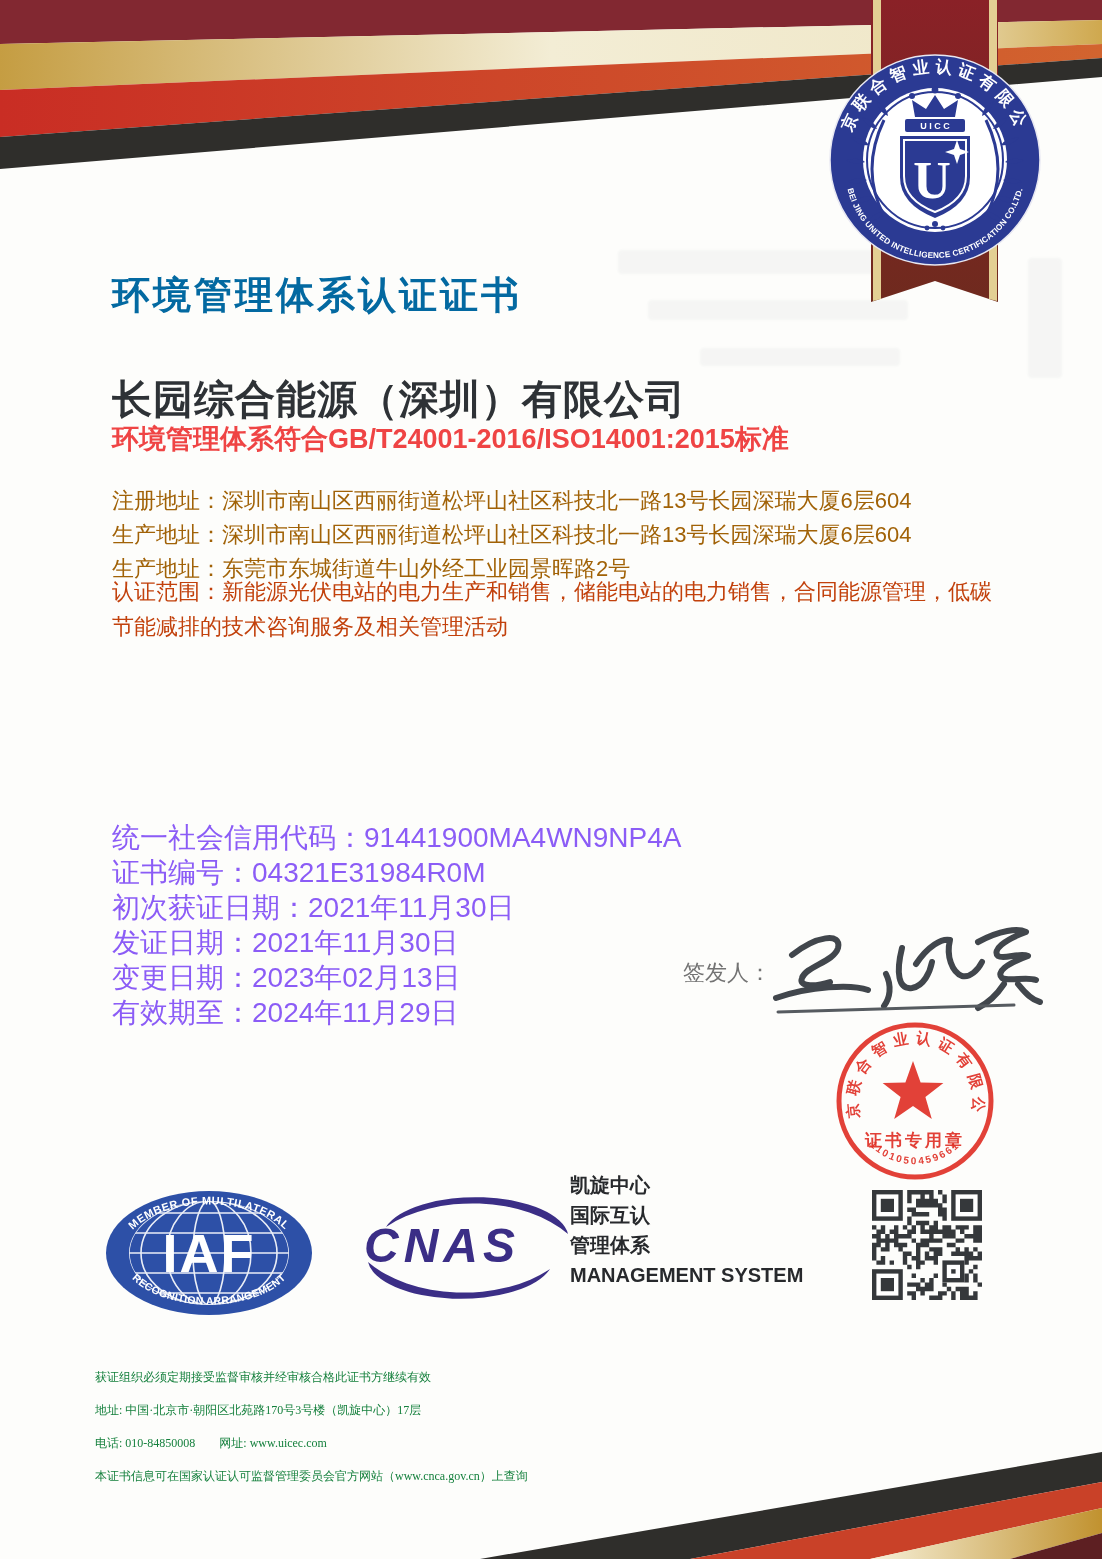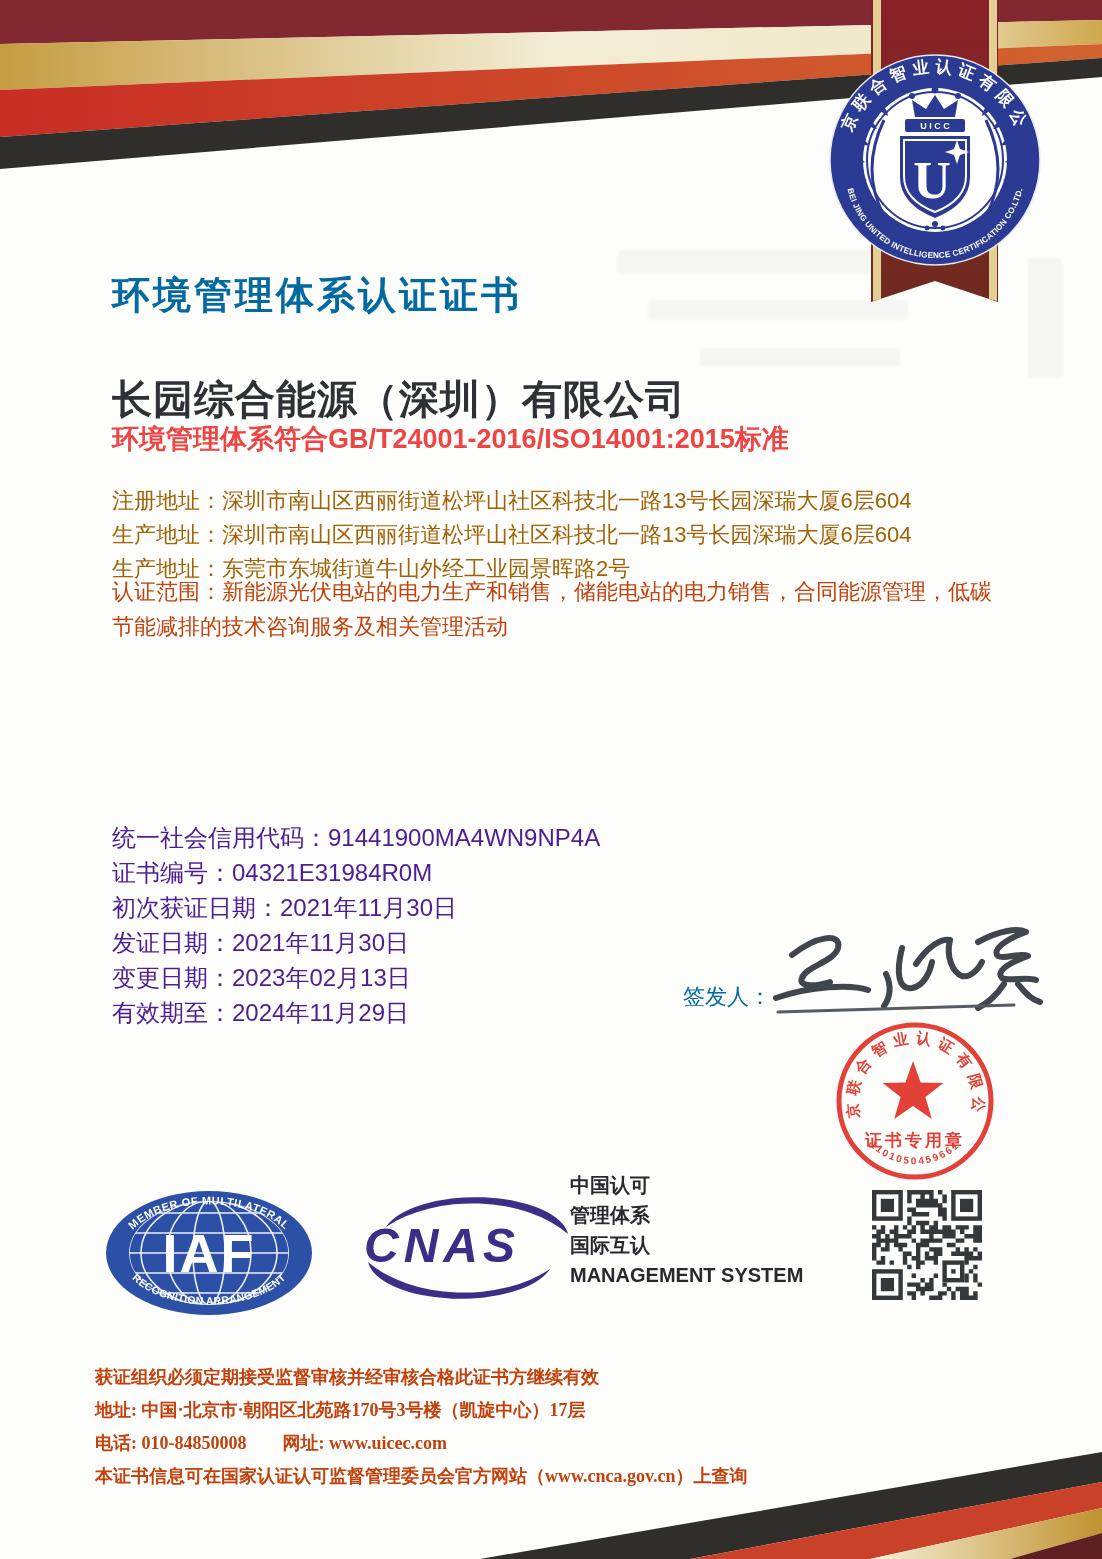--- a/index.html
+++ b/index.html
@@ -5,25 +5,25 @@
   html,body{margin:0;padding:0;background:#9a9a9a;}
   .page{position:relative;width:1102px;height:1559px;margin:0 auto;background:#fdfdfb;overflow:hidden;
         font-family:"Liberation Sans",sans-serif;color:#303438;}
   .art{position:absolute;left:0;top:0;z-index:1;}
   .txt{position:absolute;z-index:2;}
   .title{left:112px;top:270px;font-size:38px;font-weight:bold;letter-spacing:3px;color:#0369a1;}
   .company{left:112px;top:372px;font-size:40px;font-weight:bold;letter-spacing:1px;color:#2e3236;}
   .standard{left:112px;top:421px;font-size:27px;font-weight:bold;color:#ef4444;}
   .addr{left:112px;top:484px;font-size:22px;line-height:34px;color:#a16207;}
   .scope{left:112px;top:574px;width:900px;font-size:22px;line-height:35px;color:#c2410c;}
-  .details{left:112px;top:820px;font-size:24px;line-height:35px;color:#4c1d95;}
-  .issuer{left:683px;top:982px;font-size:22px;color:#0369a1;}
+  .details{left:112px;top:820px;font-size:28px;line-height:35px;color:#8b5cf6;}
+  .issuer{left:683px;top:958px;font-size:22px;color:#737373;}
   .accred{left:570px;top:1170px;font-size:20px;font-weight:bold;line-height:30px;color:#27292c;}
-  .footer{left:95px;top:1366px;font-size:18px;line-height:22px;color:#c2410c;
-          font-family:"Liberation Serif",serif;font-weight:bold;}
+  .footer{left:95px;top:1366px;font-size:12px;line-height:22px;color:#15803d;
+          font-family:"Liberation Serif",serif;}
   .footer div{margin-bottom:11px;}
   .sr{position:absolute;width:1px;height:1px;overflow:hidden;opacity:0;}
   .ghost{position:absolute;z-index:0;background:#6b7280;opacity:.05;border-radius:4px;filter:blur(1px);}
 </style>
 </head>
 <body>
 
 <div class="page">
 
   <div class="ghost" style="left:618px;top:250px;width:330px;height:24px;"></div>
@@ -212,23 +212,23 @@
     <div>初次获证日期：2021年11月30日</div>
     <div>发证日期：2021年11月30日</div>
     <div>变更日期：2023年02月13日</div>
     <div>有效期至：2024年11月29日</div>
   </div>
 
   <div class="txt issuer">签发人：</div>
   <span class="sr">孟咏歌</span>
 
   <div class="txt accred">
-    <div>中国认可</div>
+    <div>凯旋中心</div>
+    <div>国际互认</div>
     <div>管理体系</div>
-    <div>国际互认</div>
     <div>MANAGEMENT SYSTEM</div>
   </div>
 
   <div class="txt footer">
     <div>获证组织必须定期接受监督审核并经审核合格此证书方继续有效</div>
     <div>地址: 中国·北京市·朝阳区北苑路170号3号楼（凯旋中心）17层</div>
     <div>电话: 010-84850008　　网址: www.uicec.com</div>
     <div>本证书信息可在国家认证认可监督管理委员会官方网站（www.cnca.gov.cn）上查询</div>
   </div>
 </div>

